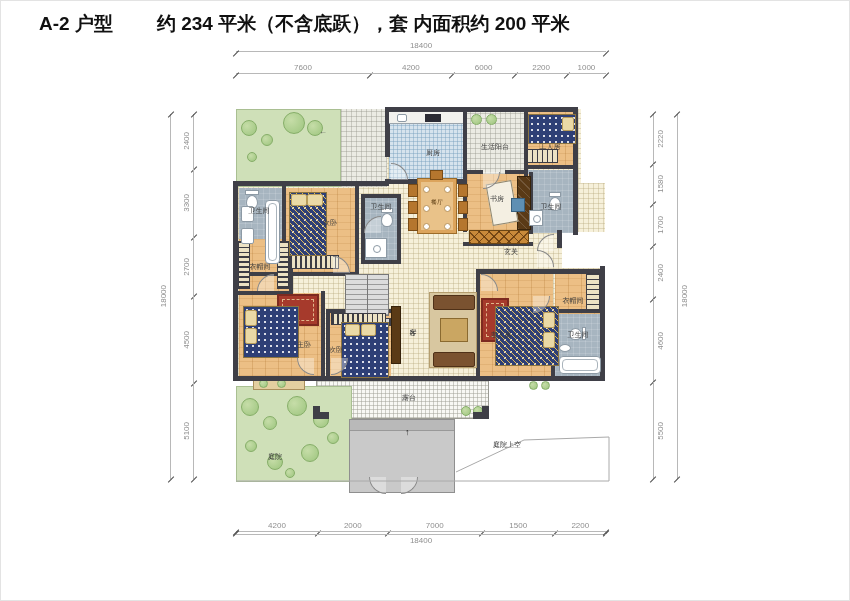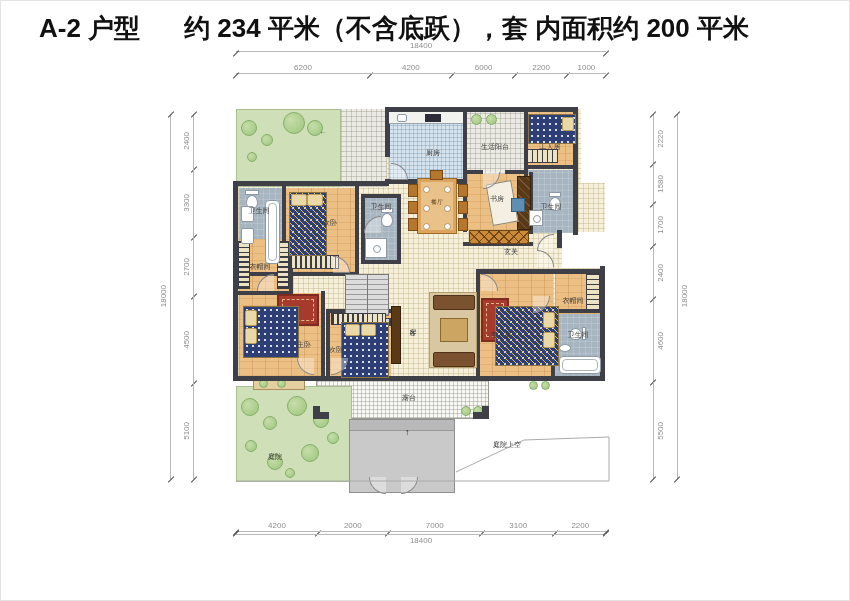--- a/index.html
+++ b/index.html
@@ -1,18 +1,18 @@
 <!DOCTYPE html>
 <html><head>
 <meta charset="utf-8">
 <style>
   html,body{margin:0;padding:0;background:#fff;font-family:"Liberation Sans","DejaVu Sans",sans-serif;}
   .page{position:relative;width:850px;height:601px;background:#fff;border:1px solid #e3e3e3;box-sizing:border-box;overflow:hidden;}
   
-  .titlebar{position:absolute;left:38px;top:10px;font-size:26px;font-weight:bold;color:#111;white-space:nowrap;}
+  .titlebar{position:absolute;left:38px;top:10px;font-size:19px;font-weight:bold;color:#111;white-space:nowrap;}
   .titlebar .gap{display:inline-block;width:44px;}
   
   .dimh{position:absolute;display:flex;}
   .dimh .seg{position:relative;flex-grow:1;border-bottom:1px solid #b8b8b8;display:flex;align-items:flex-end;justify-content:center;height:13px;font-size:8px;color:#8f8f8f;padding-bottom:1px;}
   .dimh .seg::after{content:"";position:absolute;right:-4px;bottom:-3px;width:8px;height:1px;background:#4a4a4a;transform:rotate(-45deg);}
   .dimh .seg:first-child::before{content:"";position:absolute;left:-4px;bottom:-3px;width:8px;height:1px;background:#4a4a4a;transform:rotate(-45deg);}
   .dimh.below .seg{border-bottom:none;border-top:1px solid #b8b8b8;align-items:flex-start;padding-top:1px;}
   .dimh.below .seg::after{bottom:auto;top:-3px;}
   .dimh.below .seg:first-child::before{bottom:auto;top:-3px;}
   .dimv{position:absolute;display:flex;flex-direction:column;}
@@ -75,32 +75,32 @@
 <div class="page">
 
   <div class="titlebar">
     <span>A-2 户型</span><span class="gap"></span><span>约 234 平米（不含底跃），套 内面积约 200 平米</span>
   </div>
 
   <div class="dimh" style="left:235px;top:36px;width:370px;">
     <div class="seg" style="flex-grow:1">18400</div>
   </div>
   <div class="dimh" style="left:235px;top:58px;width:370px;">
-    <div class="seg" style="flex-grow:7600">6200</div>
+    <div class="seg" style="flex-grow:7600">7600</div>
     <div class="seg" style="flex-grow:4200">4200</div>
     <div class="seg" style="flex-grow:3000">6000</div>
     <div class="seg" style="flex-grow:2200">2200</div>
     <div class="seg" style="flex-grow:1400">1000</div>
   </div>
 
   <div class="dimh" style="left:235px;top:516px;width:370px;">
     <div class="seg" style="flex-grow:4200">4200</div>
     <div class="seg" style="flex-grow:3400">2000</div>
     <div class="seg" style="flex-grow:5000">7000</div>
-    <div class="seg" style="flex-grow:3600">3100</div>
+    <div class="seg" style="flex-grow:3600">1500</div>
     <div class="seg" style="flex-grow:2200">2200</div>
   </div>
   <div class="dimh below" style="left:235px;top:533px;width:370px;">
     <div class="seg" style="flex-grow:1">18400</div>
   </div>
 
   <div class="dimv" style="left:156px;top:113px;height:365px;">
     <div class="seg" style="flex-grow:1">
         <span>18000</span>
       </div>

